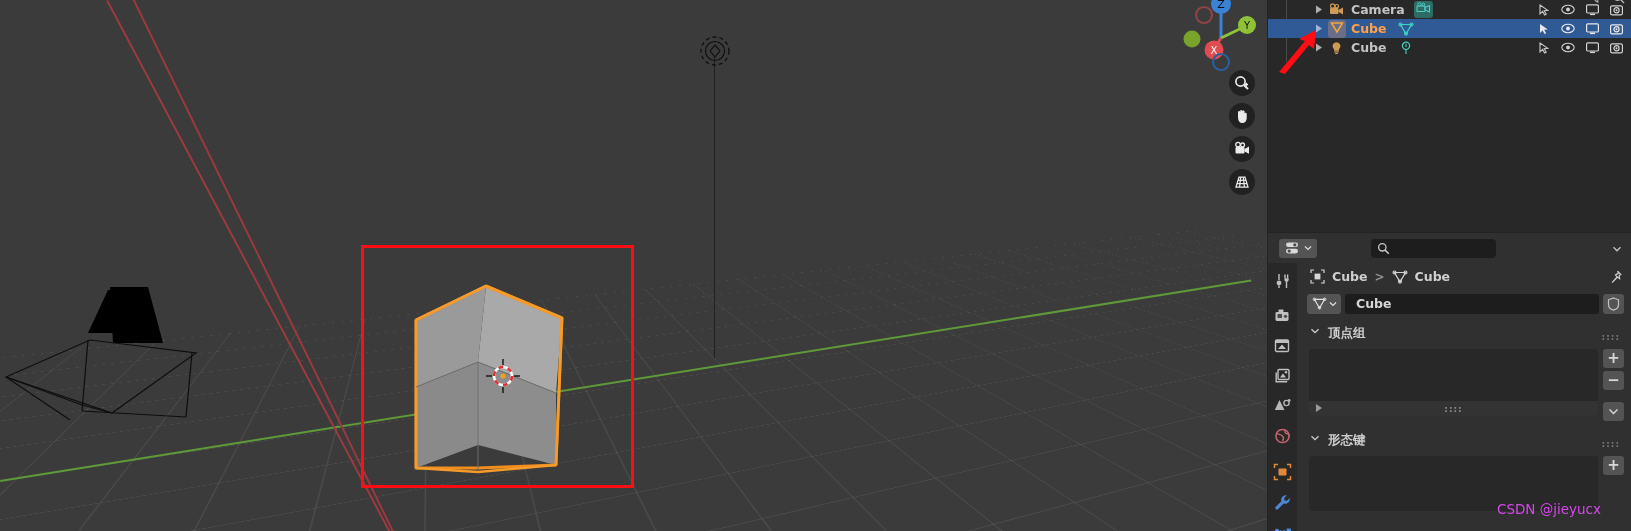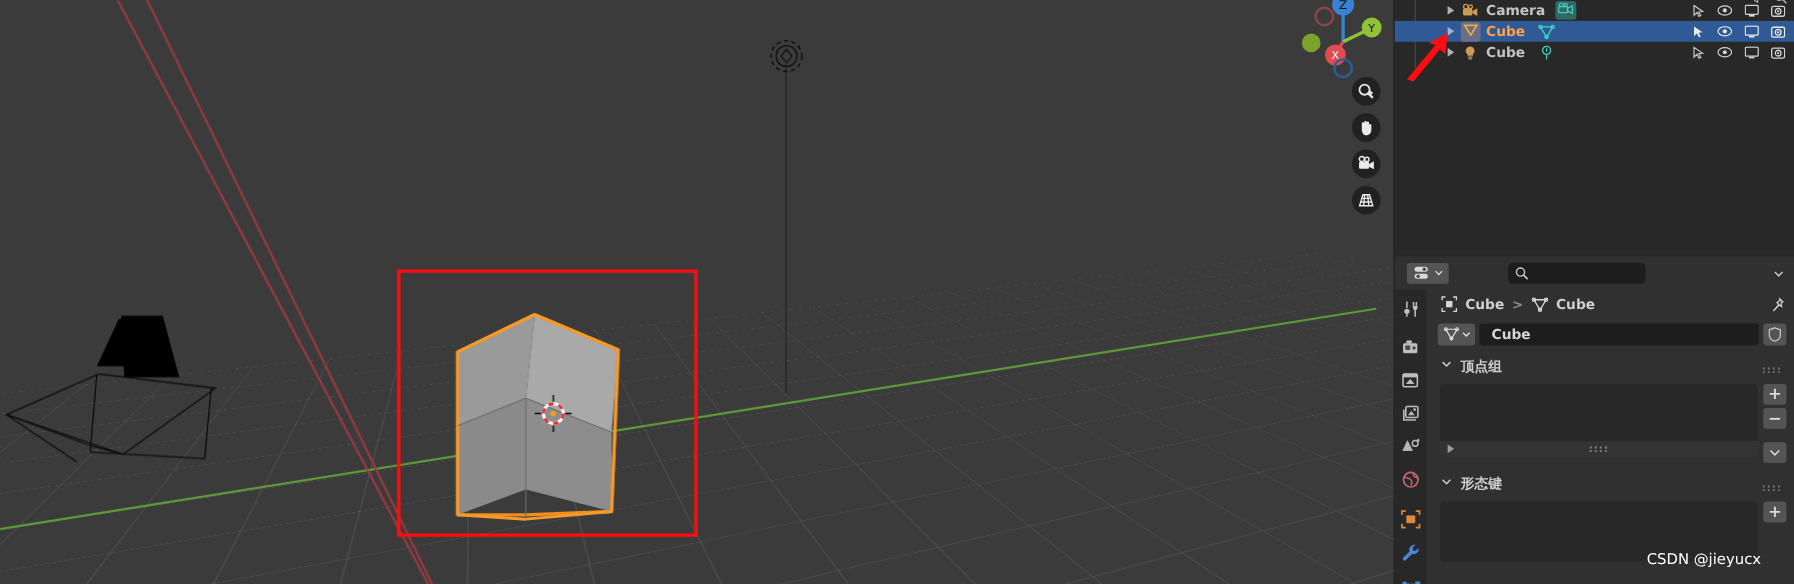--- a/index.html
+++ b/index.html
@@ -221,21 +221,21 @@
     display: flex; align-items: center; justify-content: center;
     color: #d9d9d9; font-size: 15px; line-height: 1;
   }
   .side-btn.gap { margin-top: 9px; }
 
   .list-box.short { height: 55px; }
 
   
   #watermark {
     position: absolute; right: 30px; bottom: 14px;
-    color: #ffffff; font-size: 13.5px; z-index: 30;
+    color: #d946ef; font-size: 13.5px; z-index: 30;
     font-family: "DejaVu Sans", "Liberation Sans", sans-serif;
     pointer-events: none;
   }
 </style>
 </head>
 <body>
 
 <div id="app">
 
   <div id="viewport">

